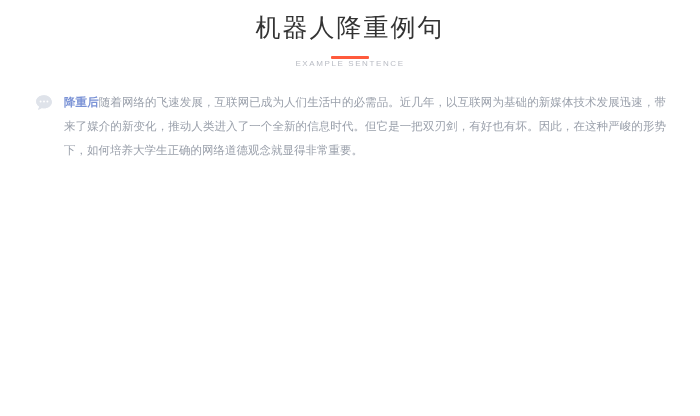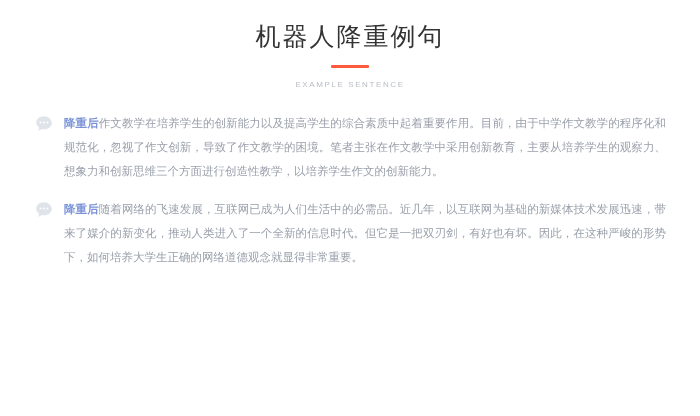--- a/index.html
+++ b/index.html
@@ -15,39 +15,38 @@
   }
   .page {
     position: relative;
     width: 700px;
     height: 416px;
     background: #ffffff;
     box-sizing: border-box;
   }
   .header {
     text-align: center;
-    padding-top: 19px;
+    padding-top: 10px;
   }
   .main-title {
     font-size: 25px;
     color: #333333;
     letter-spacing: 2px;
     font-weight: 400;
     line-height: 34px;
     margin: 0;
   }
   .title-rule {
     width: 38px;
     height: 3px;
     background: #ff5a3c;
     margin: 12px auto 0 auto;
     border-radius: 1px;
   }
   .subtitle {
-    margin-top: 12px;
     font-size: 8px;
     color: #b9bcc4;
     letter-spacing: 1.6px;
     font-weight: 400;
   }
   .content {
     margin-top: 22px;
     padding: 0 34px 0 34px;
     box-sizing: border-box;
   }
@@ -104,21 +103,20 @@
 
     <div class="example-block">
       <span class="bubble-icon">
         <svg width="20" height="20" viewBox="0 0 20 20">
           <path d="M10 2.2c-4.3 0-7.8 2.8-7.8 6.3 0 2 1.1 3.8 2.9 5 0 1-0.4 2.2-1.3 3.1 1.5-0.2 3-0.8 4-1.6 0.7 0.2 1.4 0.3 2.2 0.3 4.3 0 7.8-2.8 7.8-6.3S14.3 2.2 10 2.2z" fill="#dfe3ea"></path>
           <circle cx="6.6" cy="8.5" r="0.95" fill="#ffffff"></circle>
           <circle cx="10" cy="8.5" r="0.95" fill="#ffffff"></circle>
           <circle cx="13.4" cy="8.5" r="0.95" fill="#ffffff"></circle>
         </svg>
       </span>
-      <p class="para after"><span class="label">降重后</span><span>作文教学在培养学生的创新能力以及提高学生的综合素质中起着重要作用。目前，由于中学作文教学的程序化和规范化，忽视了作文创新，导致了作文教学的困境。笔者主张在作文教学中采用创新教育，主要从培养学生的观察力、想象力和创新思维三个方面进行创造性教学，以培养学生作文的创新能力。</span></p>
     </div>
 
     <div class="example-block">
       <span class="bubble-icon">
         <svg width="20" height="20" viewBox="0 0 20 20">
           <path d="M10 2.2c-4.3 0-7.8 2.8-7.8 6.3 0 2 1.1 3.8 2.9 5 0 1-0.4 2.2-1.3 3.1 1.5-0.2 3-0.8 4-1.6 0.7 0.2 1.4 0.3 2.2 0.3 4.3 0 7.8-2.8 7.8-6.3S14.3 2.2 10 2.2z" fill="#dfe3ea"></path>
           <circle cx="6.6" cy="8.5" r="0.95" fill="#ffffff"></circle>
           <circle cx="10" cy="8.5" r="0.95" fill="#ffffff"></circle>
           <circle cx="13.4" cy="8.5" r="0.95" fill="#ffffff"></circle>
         </svg>

